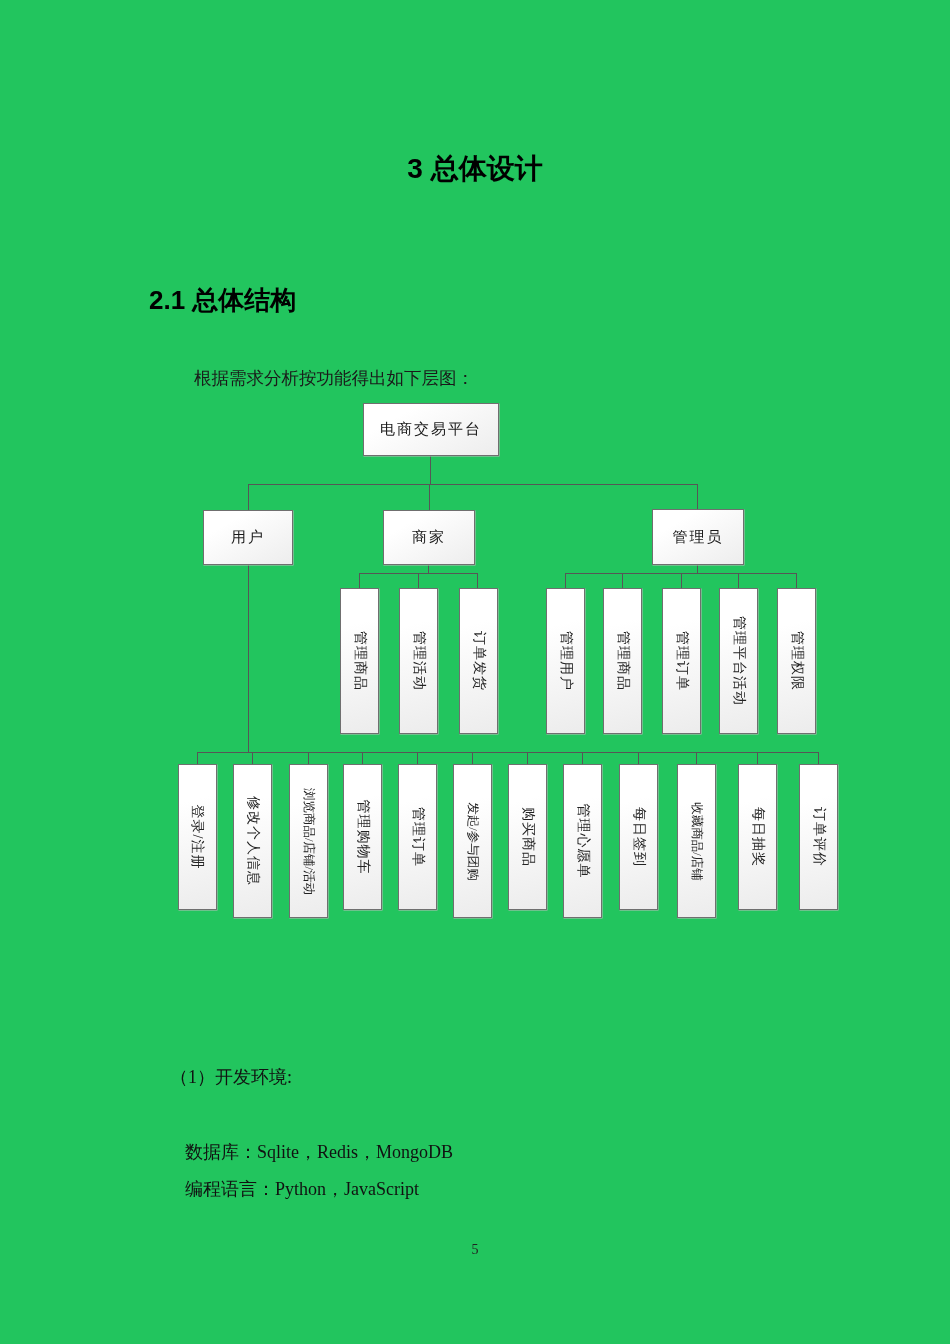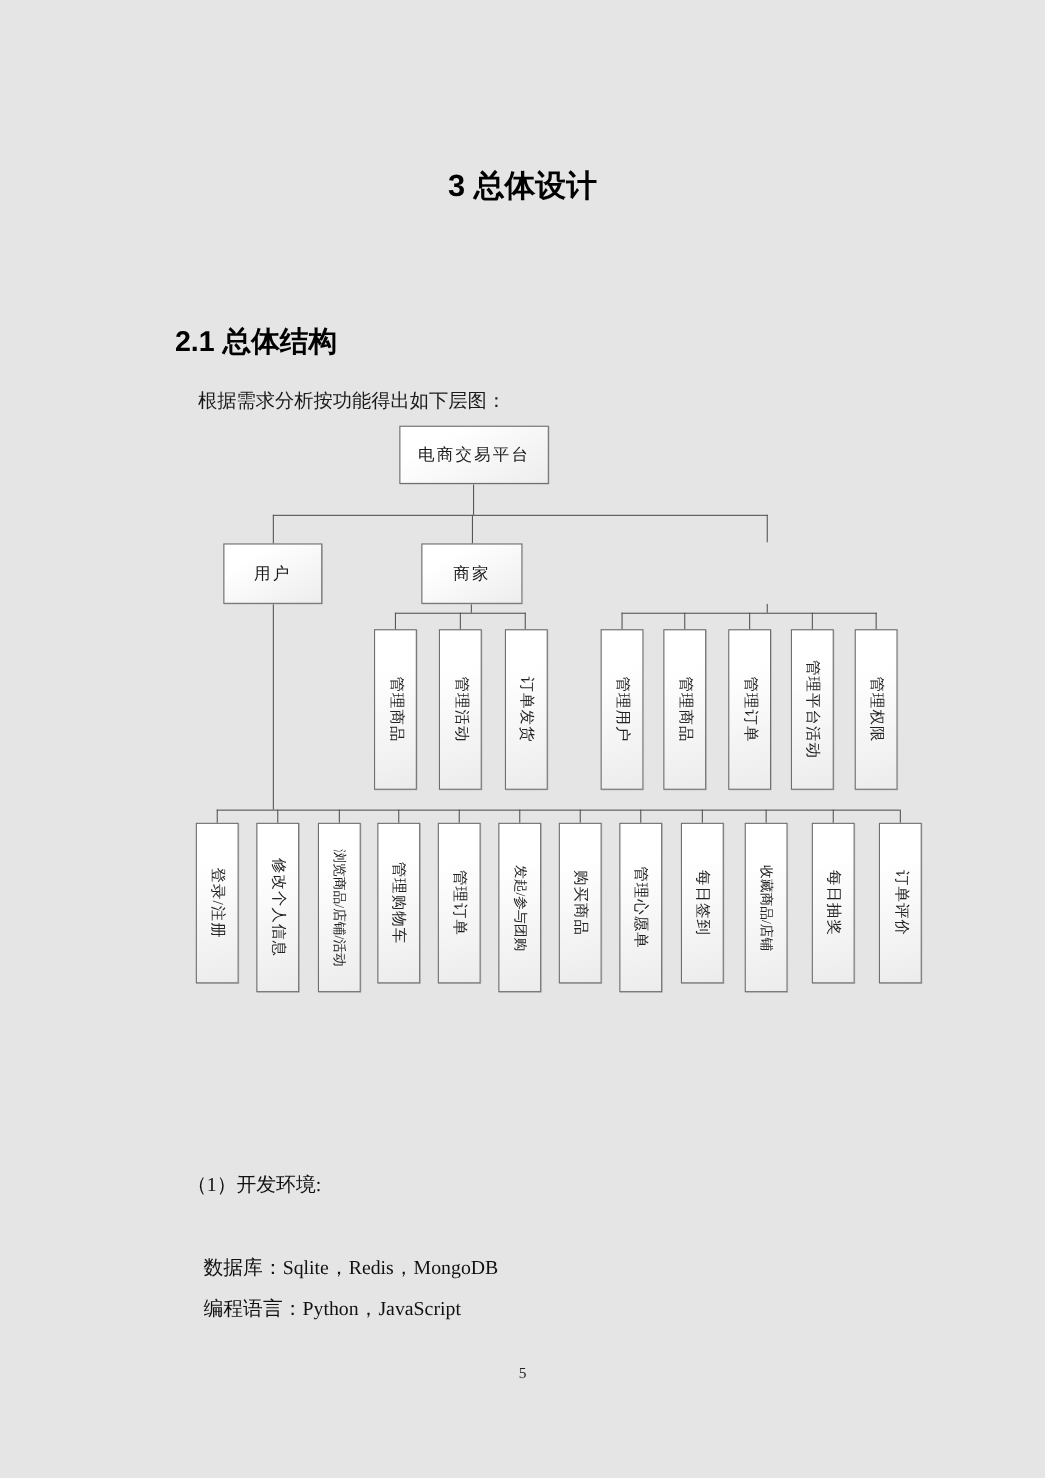--- a/index.html
+++ b/index.html
@@ -1,36 +1,36 @@
 <!DOCTYPE html>
 <html><head>
 <meta charset="utf-8">
 <style>
   html,body { margin:0; padding:0; background:#ffffff; }
   .sheet {
-    position:relative; width:950px; height:1344px; background:#e5e5e5;
+    position:relative; width:950px; height:1344px; background:#22c55e;
     font-family:"Liberation Serif","DejaVu Serif",serif; color:#111; overflow:hidden;
   }
   .chapter-title {
     position:absolute; left:0; right:0; top:150px; margin:0;
     text-align:center; font-size:28px; font-weight:700;
     font-family:"Liberation Sans","DejaVu Sans",sans-serif; color:#000;
   }
   .sec-heading {
-    position:absolute; left:145px; margin:14px;
+    position:absolute; left:145px; margin:4px;
     font-size:26px; font-weight:700; color:#000;
     font-family:"Liberation Sans","DejaVu Sans",sans-serif;
   }
   .h21 { top:279px; }
   .h22 { top:988px; }
   .intro {
-    position:absolute; left:180px; top:352px; margin:0;
+    position:absolute; left:180px; top:352px; margin:14px;
     font-size:17.5px; color:#1a1a1a;
   }
-  .diagram { position:absolute; left:0; top:0; width:914px; height:920px; }
+  .diagram { position:absolute; left:0; top:16px; width:914px; height:920px; }
   .ln { position:absolute; display:block; background:#565656; width:1px; height:1px; }
   .hbox {
     position:absolute; box-sizing:border-box;
     border:1px solid #6f6f6f;
     background:linear-gradient(150deg,#ffffff 25%,#ededed 100%);
     box-shadow:0.5px 0.5px 0 #bdbdbd;
     display:flex; align-items:center; justify-content:center;
     font-size:15px; letter-spacing:2px; color:#1a1a1a;
   }
   .vbox {
@@ -110,20 +110,23 @@
     <div class="hbox" style="left:363px;top:387px;width:136px;height:53px">
       <span>电商交易平台</span>
     </div>
 
     <div class="hbox" style="left:203px;top:494px;width:90px;height:55px">
       <span>用户</span>
     </div>
     <div class="hbox" style="left:383px;top:494px;width:92px;height:55px">
       <span>商家</span>
     </div>
+    <div class="hbox" style="left:652px;top:493px;width:92px;height:56px">
+      <span>管理员</span>
+    </div>
 
     <div class="vbox" style="left:340px;top:572px;height:146px">
       <span class="vtext">管理商品</span>
     </div>
     <div class="vbox" style="left:399px;top:572px;height:146px">
       <span class="vtext">管理活动</span>
     </div>
     <div class="vbox" style="left:459px;top:572px;height:146px">
       <span class="vtext">订单发货</span>
     </div>

